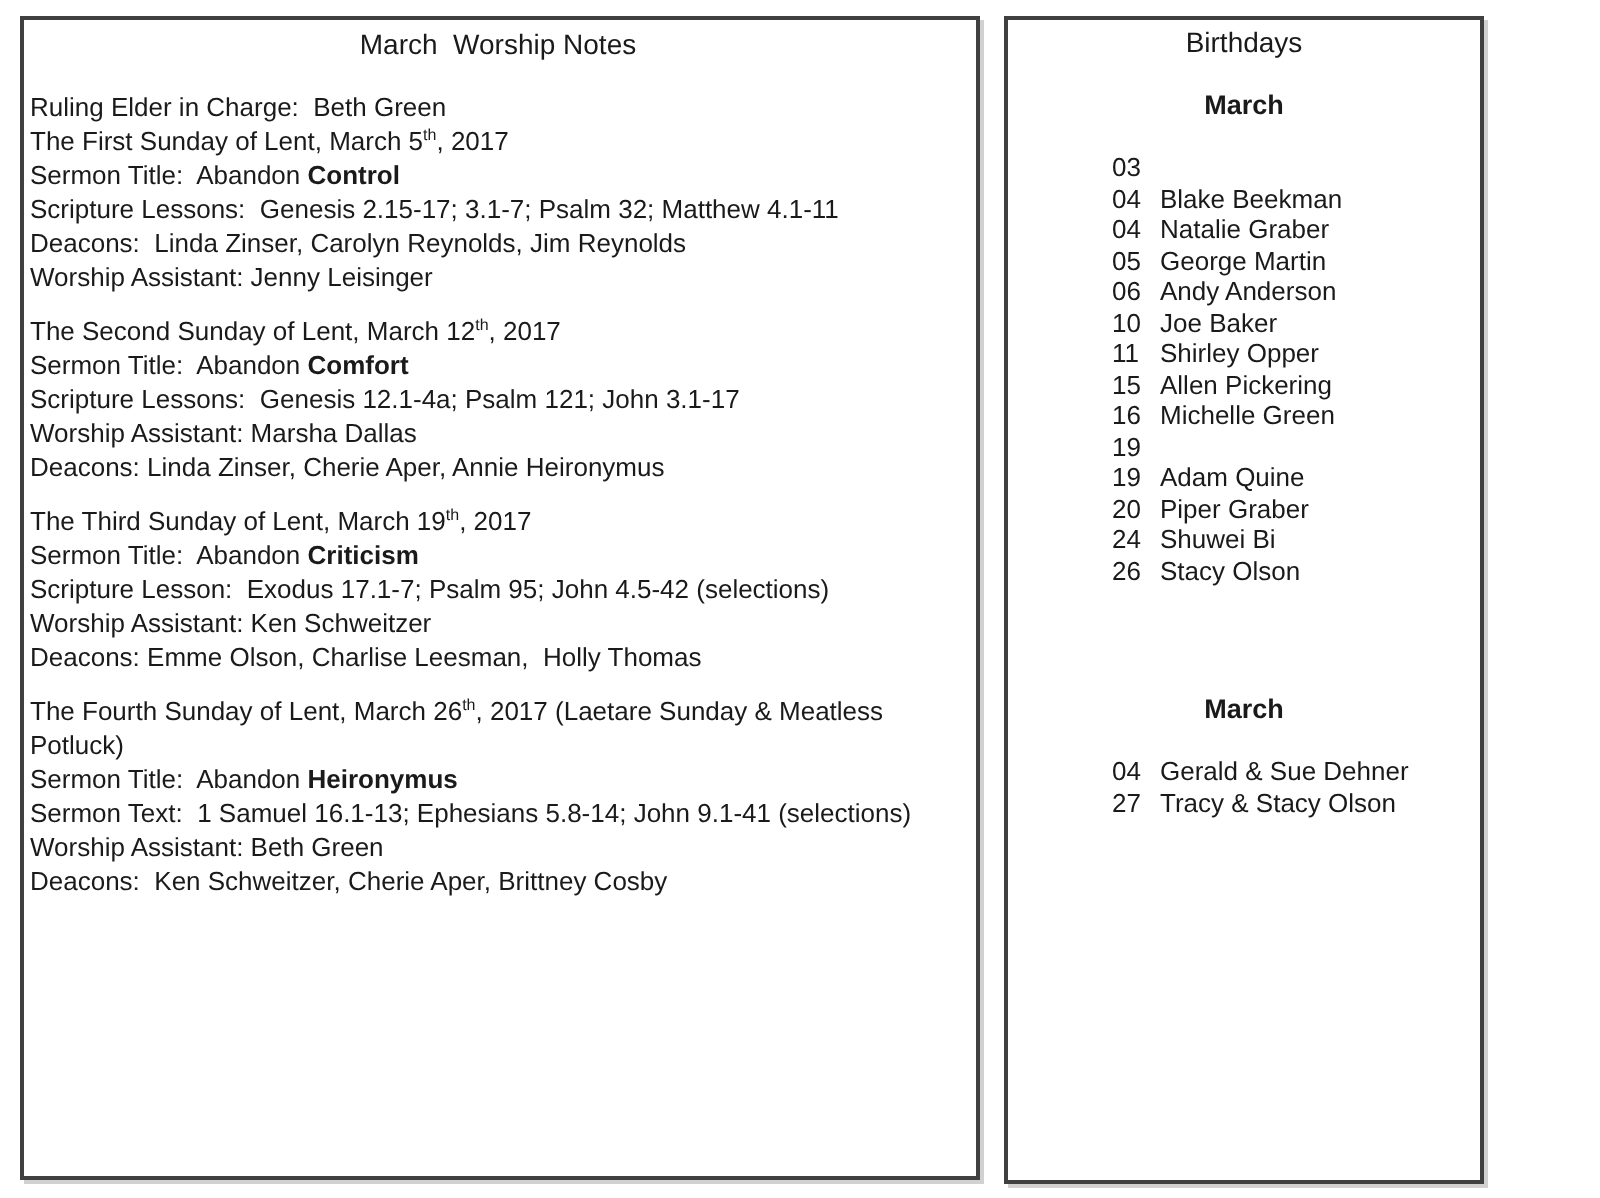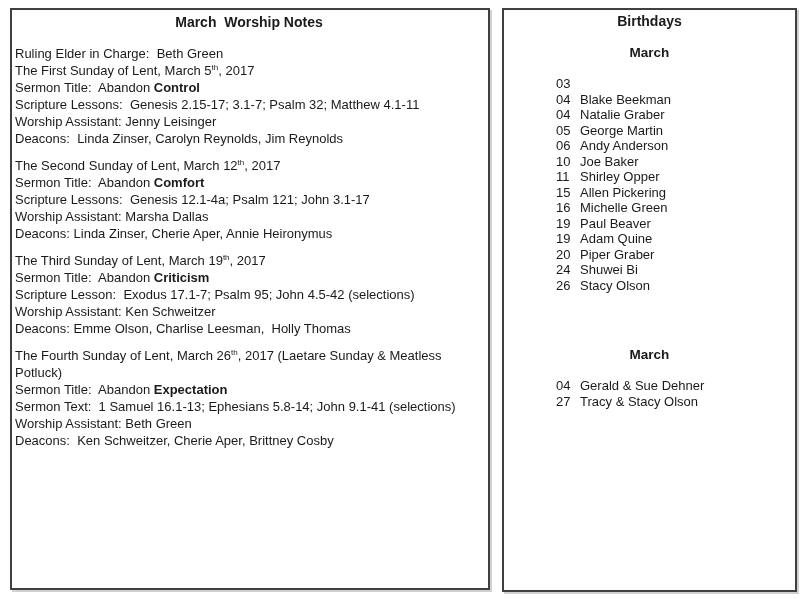--- a/index.html
+++ b/index.html
@@ -13,24 +13,24 @@
   .page { position: relative; width: 800px; height: 599px; background: #ffffff; }
 
   .box {
     position: absolute;
     top: 8px;
     background: #ffffff;
     border: 2px solid #404040;
     box-shadow: 2px 2px 0 rgba(0,0,0,0.18);
   }
   .left-box  { left: 10px;  width: 480px; height: 582px; padding: 4px 5px 0 3px; }
-  .right-box { left: 502px; width: 295px; height: 584px; padding-top: 4px; }
+  .right-box { left: 502px; width: 240px; height: 584px; padding-top: 4px; }
 
   .panel-title {
-    font-size: 14px; font-weight: bold; text-align: center;
+    font-size: 14px; font-weight: normal; text-align: center;
     line-height: 17px; white-space: pre-wrap;
   }
   .notes-body { margin-top: 14px; }
   .line { font-size: 13px; line-height: 17px; white-space: pre-wrap; }
   .line b { font-weight: bold; text-align: center; }
   sup.ordinal {
     font-size: 8px; line-height: 0;
     position: relative; top: -5px; vertical-align: baseline; margin-top: 40px;
   }
   .w-section + .w-section { margin-top: 10px; }
@@ -56,43 +56,43 @@
 
     <div class="notes-body">
       <div class="line">Ruling Elder in Charge:  Beth Green</div>
 
       <div>
 
           <div class="w-section">
             <div class="line"><span>The First Sunday of Lent, March 5</span><sup class="ordinal">th</sup><span>, 2017</span></div>
             <div class="line"><span>Sermon Title:  Abandon </span><b>Control</b></div>
             <div class="line">Scripture Lessons:  Genesis 2.15-17; 3.1-7; Psalm 32; Matthew 4.1-11</div>
+            <div class="line">Deacons:  Linda Zinser, Carolyn Reynolds, Jim Reynolds</div>
             <div class="line">Worship Assistant: Jenny Leisinger</div>
-            <div class="line">Deacons:  Linda Zinser, Carolyn Reynolds, Jim Reynolds</div>
           </div>
 
           <div class="w-section">
             <div class="line"><span>The Second Sunday of Lent, March 12</span><sup class="ordinal">th</sup><span>, 2017</span></div>
             <div class="line"><span>Sermon Title:  Abandon </span><b>Comfort</b></div>
             <div class="line">Scripture Lessons:  Genesis 12.1-4a; Psalm 121; John 3.1-17</div>
             <div class="line">Worship Assistant: Marsha Dallas</div>
             <div class="line">Deacons: Linda Zinser, Cherie Aper, Annie Heironymus</div>
           </div>
 
           <div class="w-section">
             <div class="line"><span>The Third Sunday of Lent, March 19</span><sup class="ordinal">th</sup><span>, 2017</span></div>
             <div class="line"><span>Sermon Title:  Abandon </span><b>Criticism</b></div>
             <div class="line">Scripture Lesson:  Exodus 17.1-7; Psalm 95; John 4.5-42 (selections)</div>
             <div class="line">Worship Assistant: Ken Schweitzer</div>
             <div class="line">Deacons: Emme Olson, Charlise Leesman,  Holly Thomas</div>
           </div>
 
           <div class="w-section">
             <div class="line"><span>The Fourth Sunday of Lent, March 26</span><sup class="ordinal">th</sup><span>, 2017 (Laetare Sunday &amp; Meatless Potluck)</span></div>
-            <div class="line"><span>Sermon Title:  Abandon </span><b>Expectation</b></div>
+            <div class="line"><span>Sermon Title:  Abandon </span><b>Heironymus</b></div>
             <div class="line">Sermon Text:  1 Samuel 16.1-13; Ephesians 5.8-14; John 9.1-41 (selections)</div>
             <div class="line">Worship Assistant: Beth Green</div>
             <div class="line">Deacons:  Ken Schweitzer, Cherie Aper, Brittney Cosby</div>
           </div>
         </div>
     </div>
   </section>
 
   <section class="box right-box">
 
@@ -140,21 +140,20 @@
             <span class="name">Allen Pickering</span>
           </div>
 
           <div class="row">
             <span class="day">16</span>
             <span class="name">Michelle Green</span>
           </div>
 
           <div class="row">
             <span class="day">19</span>
-            <span class="name">Paul Beaver</span>
           </div>
 
           <div class="row">
             <span class="day">19</span>
             <span class="name">Adam Quine</span>
           </div>
 
           <div class="row">
             <span class="day">20</span>
             <span class="name">Piper Graber</span>

